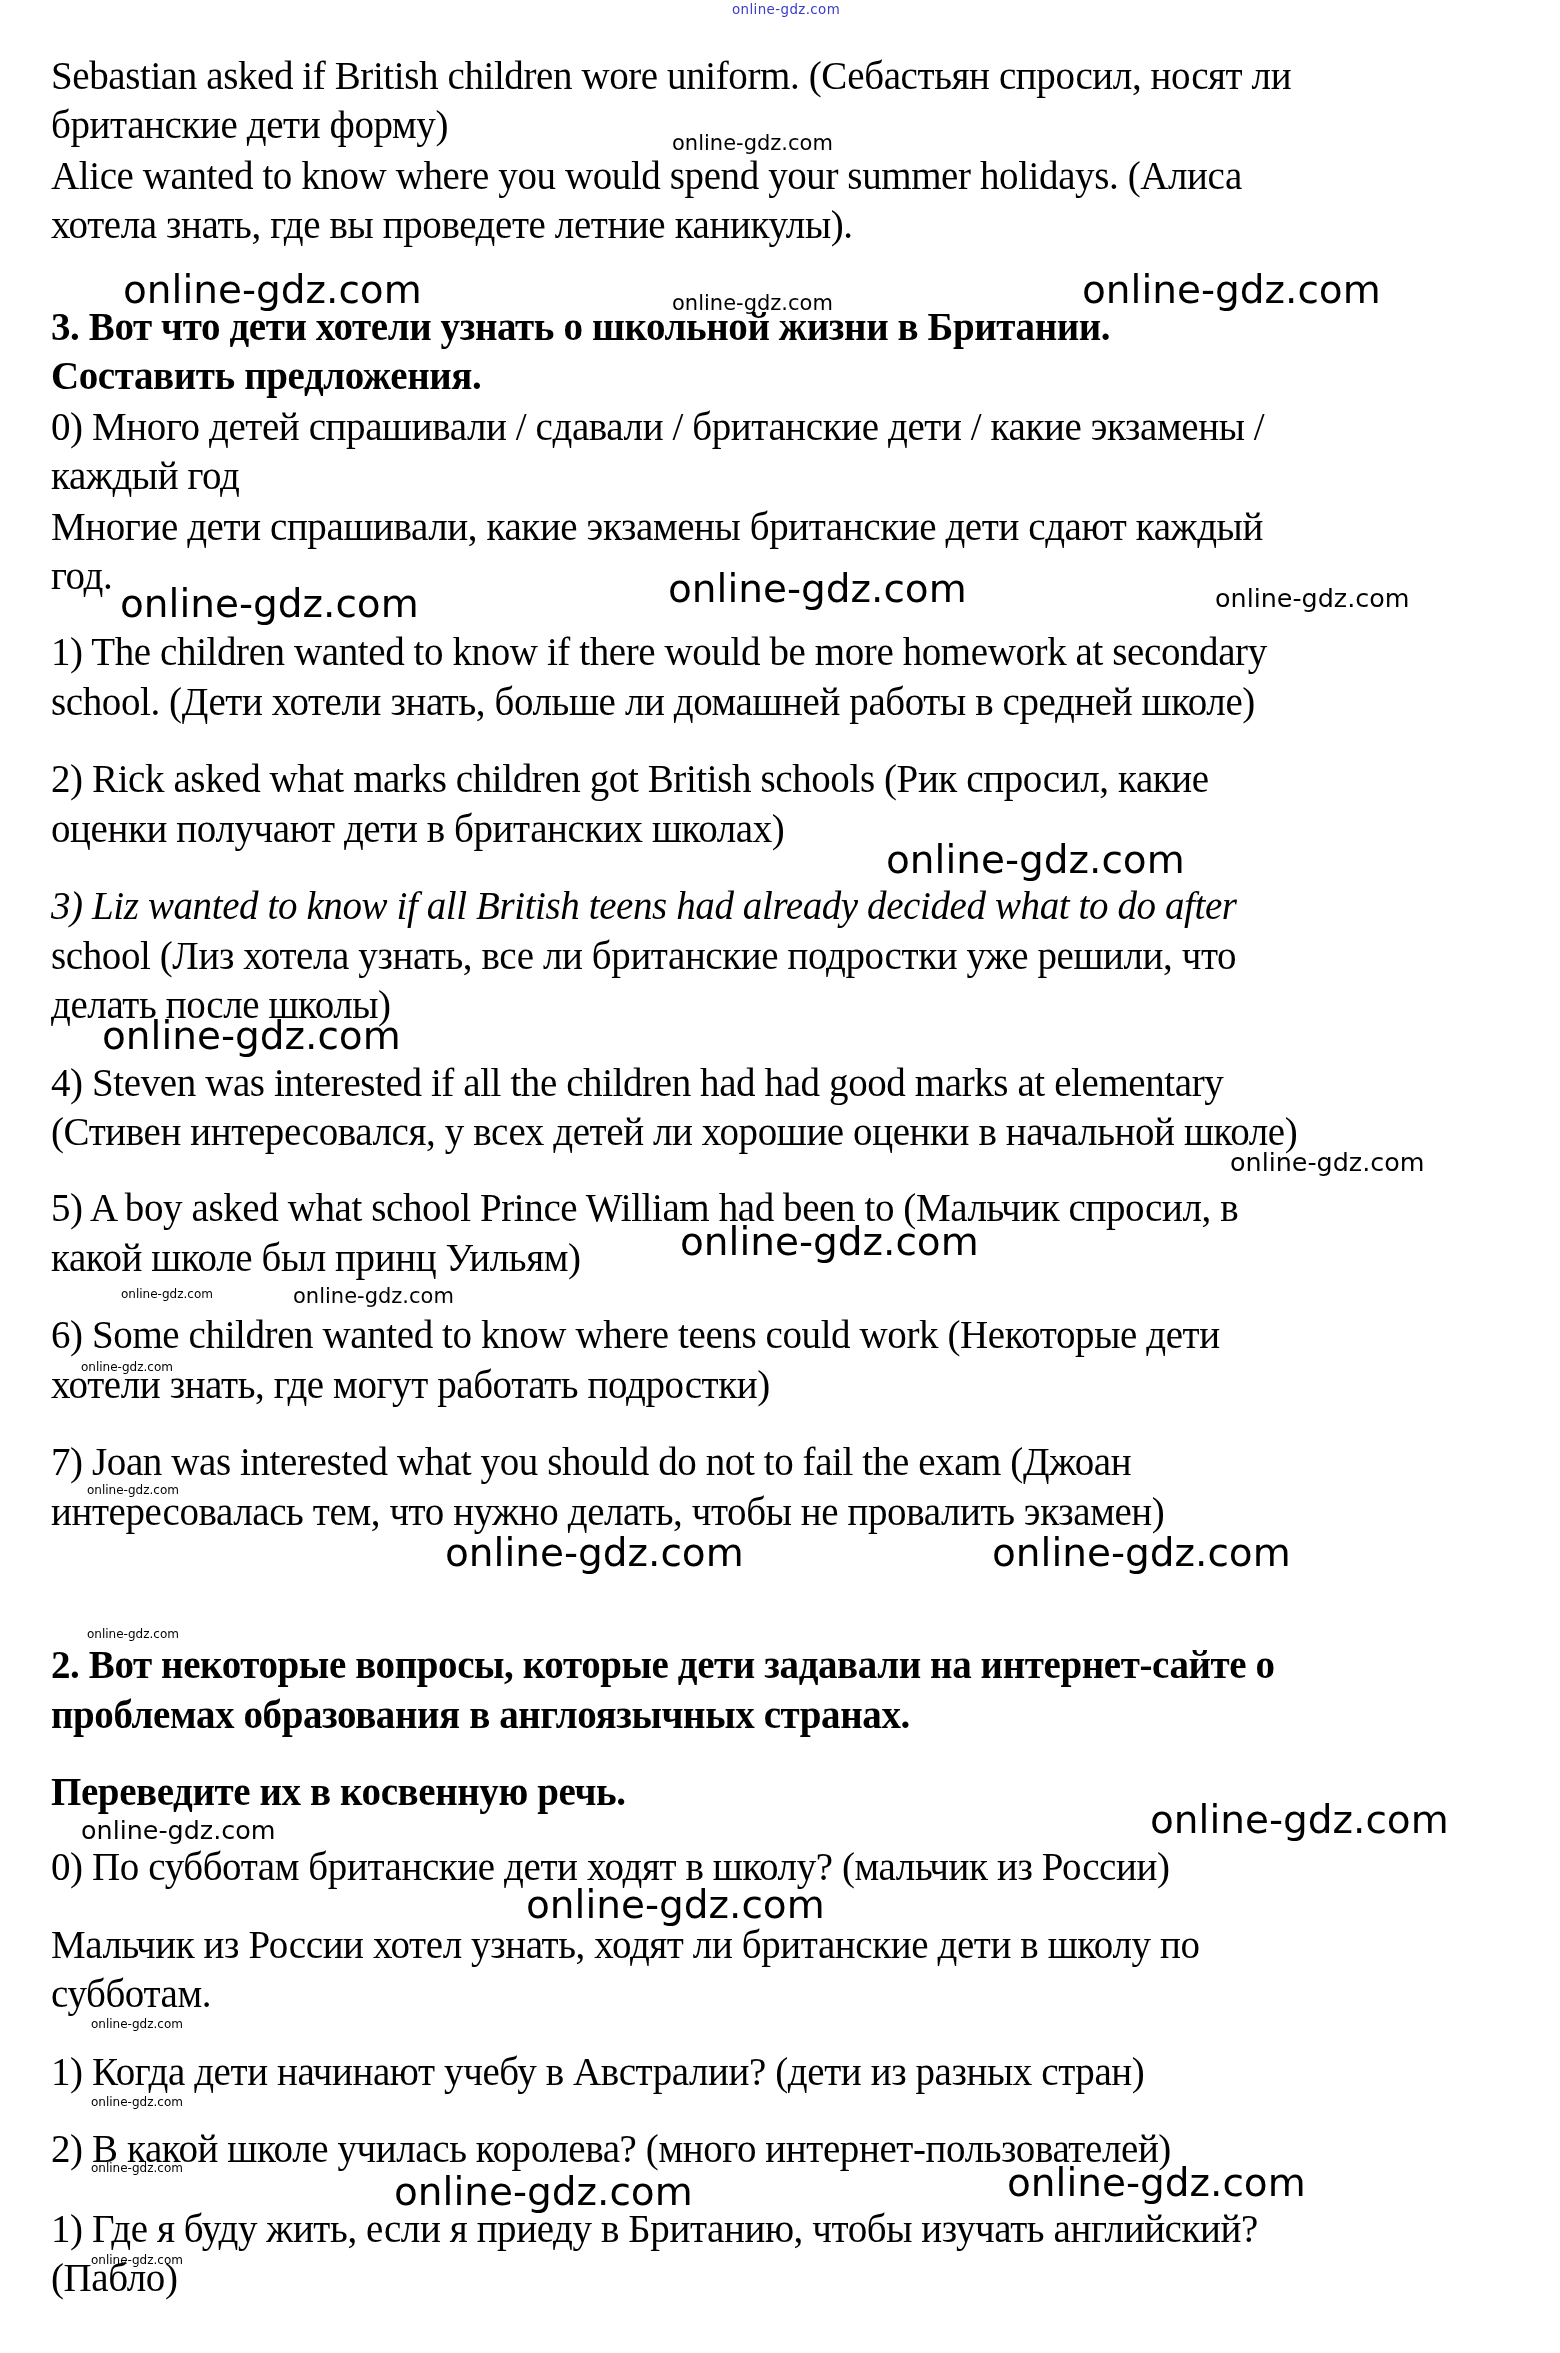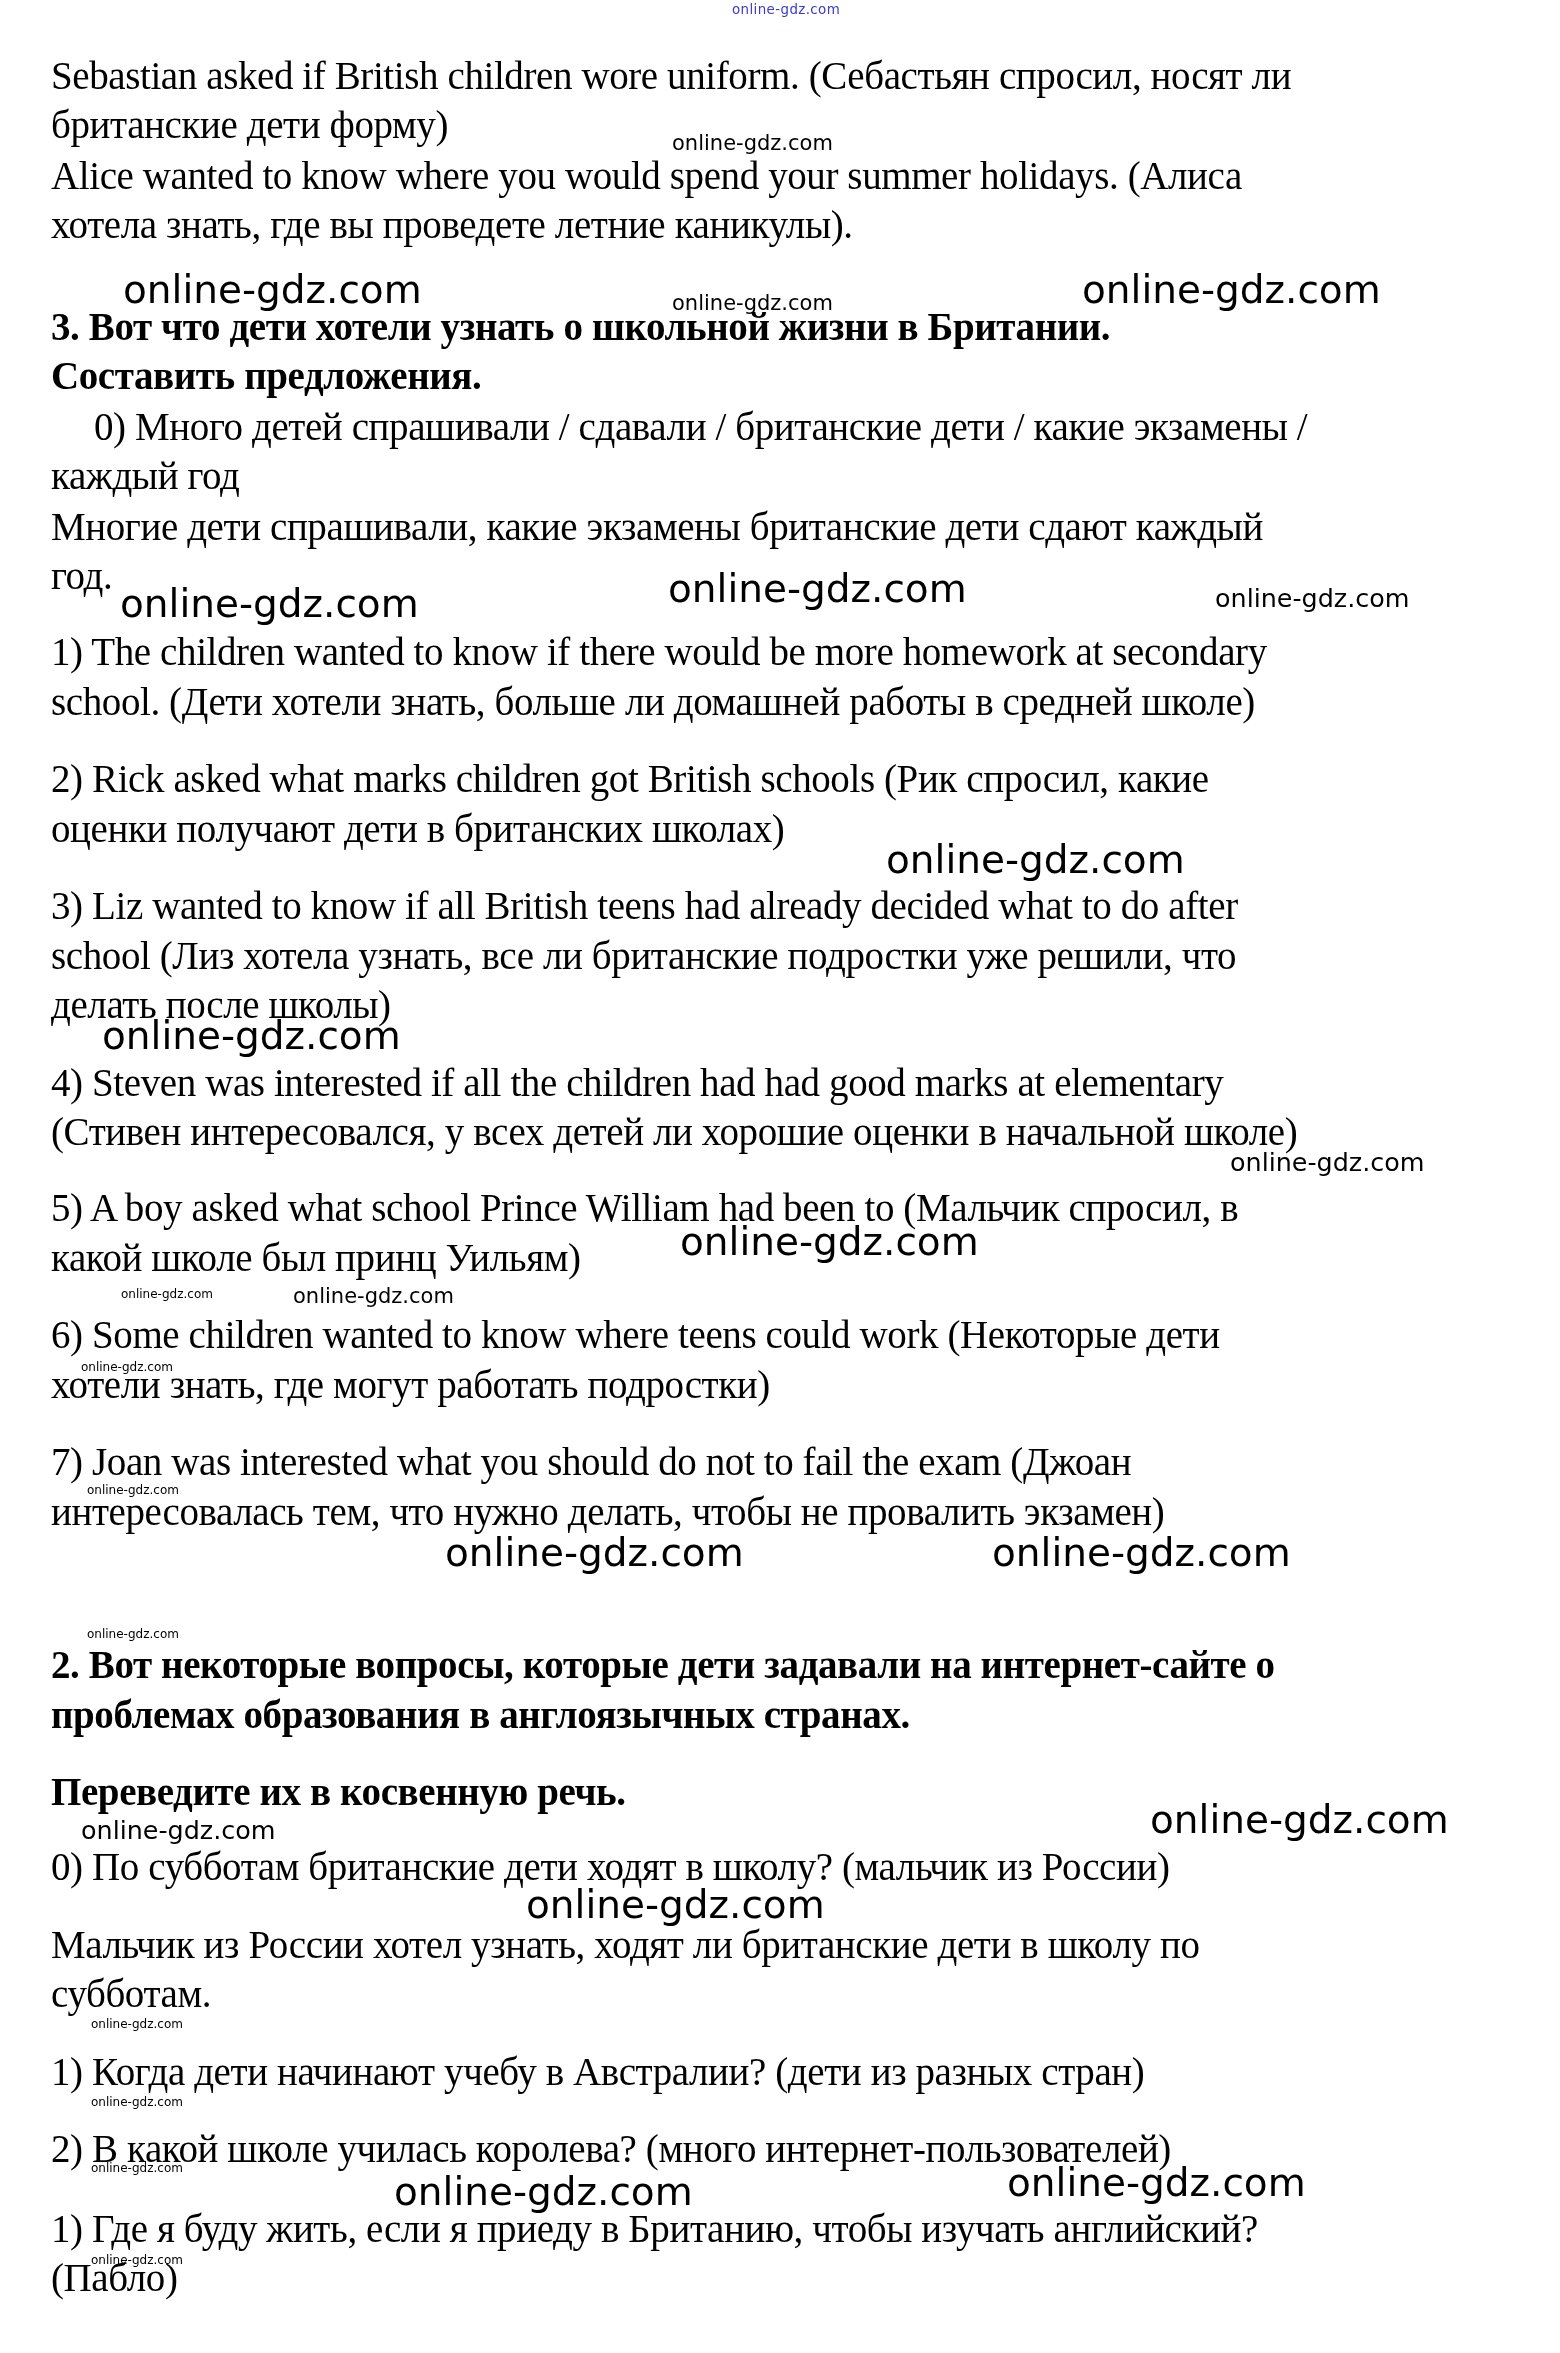--- a/index.html
+++ b/index.html
@@ -36,37 +36,37 @@
   <div class="line" style="top:151px;">Alice wanted to know where you would spend your summer holidays. (Алиса</div>
   <div class="line" style="top:200px;">хотела знать, где вы проведете летние каникулы).</div>
 
   <div class="wm wm-xl" style="left:123px; top:270px;">online-gdz.com</div>
   <div class="wm wm-sm" style="left:672px; top:293px;">online-gdz.com</div>
   <div class="wm wm-xl" style="left:1082px; top:270px;">online-gdz.com</div>
 
   <div class="line bold" style="top:302px;">3. Вот что дети хотели узнать о школьной жизни в Британии.</div>
   <div class="line bold" style="top:351px;">Составить предложения.</div>
 
-  <div class="line" style="top:402px;margin-left:43px;">0) Много детей спрашивали / сдавали / британские дети / какие экзамены /</div>
+  <div class="line" style="top:402px;">0) Много детей спрашивали / сдавали / британские дети / какие экзамены /</div>
   <div class="line" style="top:451px;">каждый год</div>
   <div class="line" style="top:502px;">Многие дети спрашивали, какие экзамены британские дети сдают каждый</div>
   <div class="line" style="top:551px;">год.</div>
 
   <div class="wm wm-xl" style="left:120px; top:584px;">online-gdz.com</div>
   <div class="wm wm-xl" style="left:668px; top:569px;">online-gdz.com</div>
   <div class="wm wm-md" style="left:1215px; top:586px;">online-gdz.com</div>
 
   <div class="line" style="top:627px;">1) The children wanted to know if there would be more homework at secondary</div>
   <div class="line" style="top:677px;">school. (Дети хотели знать, больше ли домашней работы в средней школе)</div>
 
   <div class="line" style="top:754px;">2) Rick asked what marks children got British schools (Рик спросил, какие</div>
   <div class="line" style="top:804px;">оценки получают дети в британских школах)</div>
   <div class="wm wm-xl" style="left:886px; top:840px;">online-gdz.com</div>
 
-  <div class="line" style="top:881px;">3) Liz wanted to know if all British teens had already decided what to do after</div>
+  <div class="line" style="top:881px;font-style:italic;">3) Liz wanted to know if all British teens had already decided what to do after</div>
   <div class="line" style="top:931px;">school (Лиз хотела узнать, все ли британские подростки уже решили, что</div>
   <div class="line" style="top:980px;">делать после школы)</div>
   <div class="wm wm-xl" style="left:102px; top:1016px;">online-gdz.com</div>
 
   <div class="line" style="top:1058px;">4) Steven was interested if all the children had had good marks at elementary</div>
   <div class="line" style="top:1107px;">(Стивен интересовался, у всех детей ли хорошие оценки в начальной школе)</div>
   <div class="wm wm-md" style="left:1230px; top:1150px;">online-gdz.com</div>
 
   <div class="line" style="top:1183px;">5) A boy asked what school Prince William had been to (Мальчик спросил, в</div>
   <div class="line" style="top:1233px;">какой школе был принц Уильям)</div>

